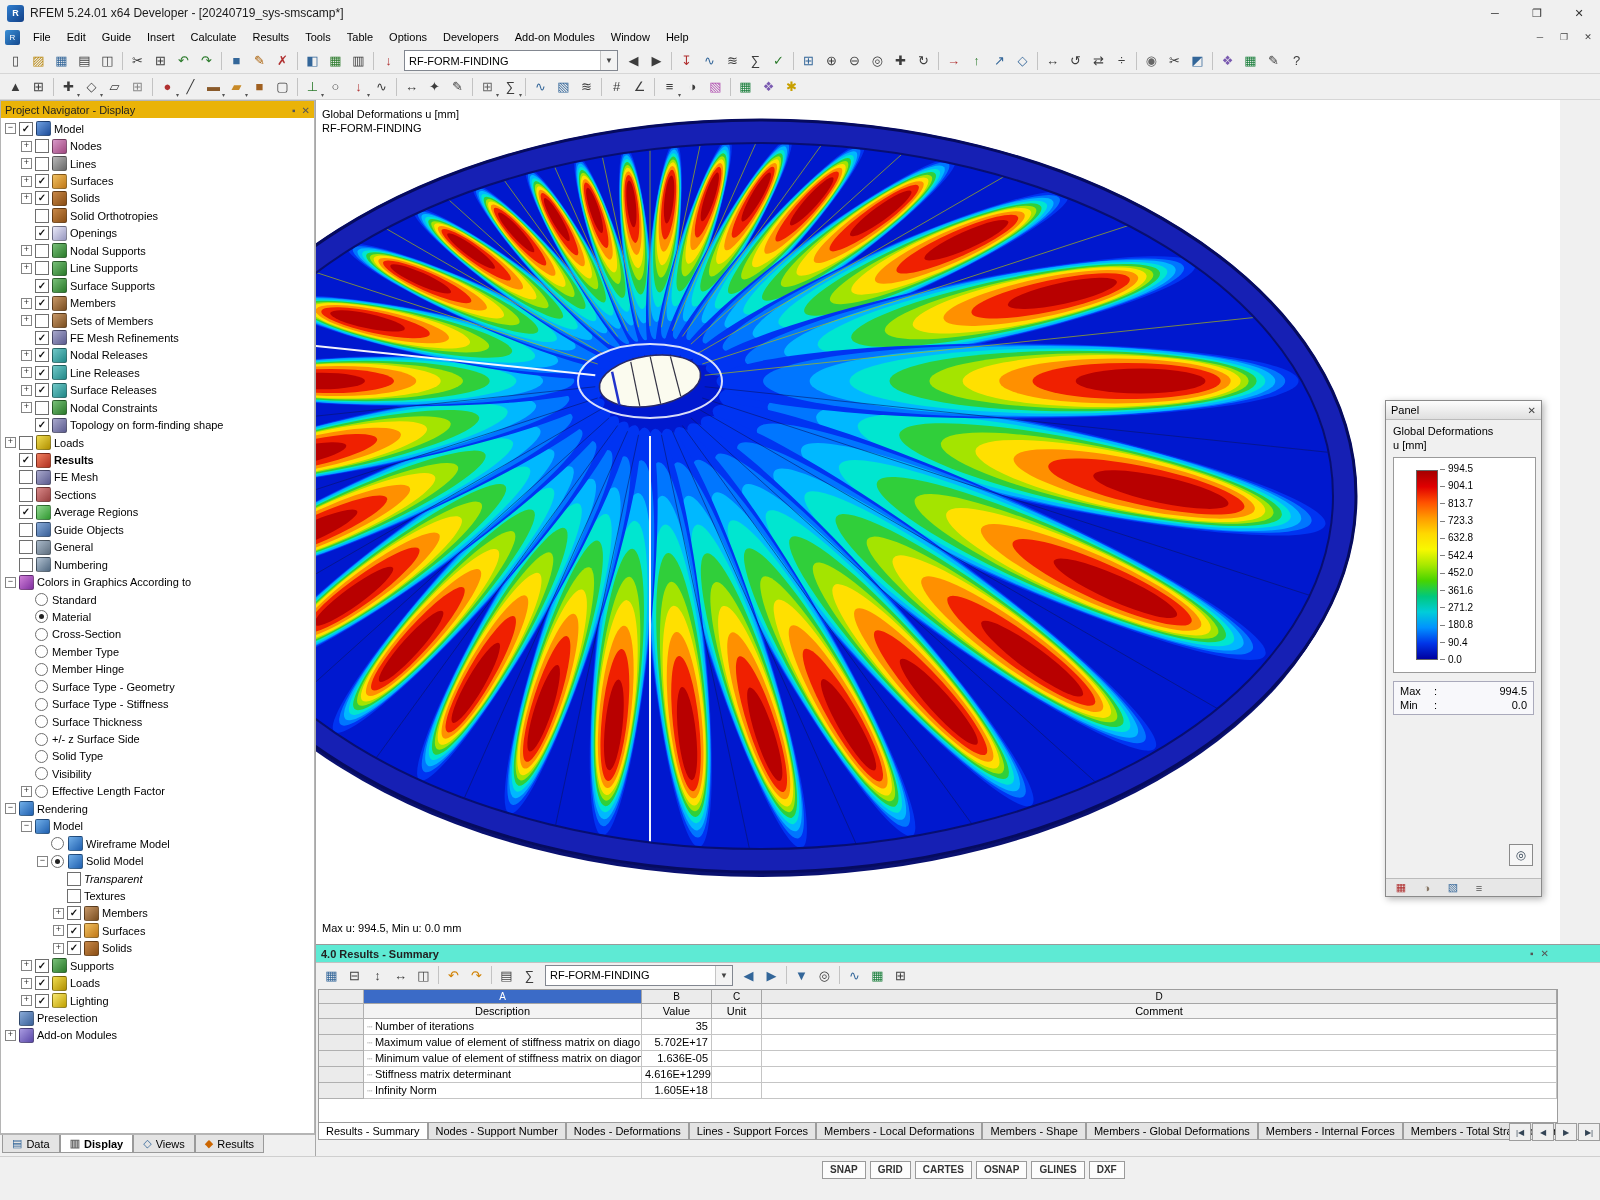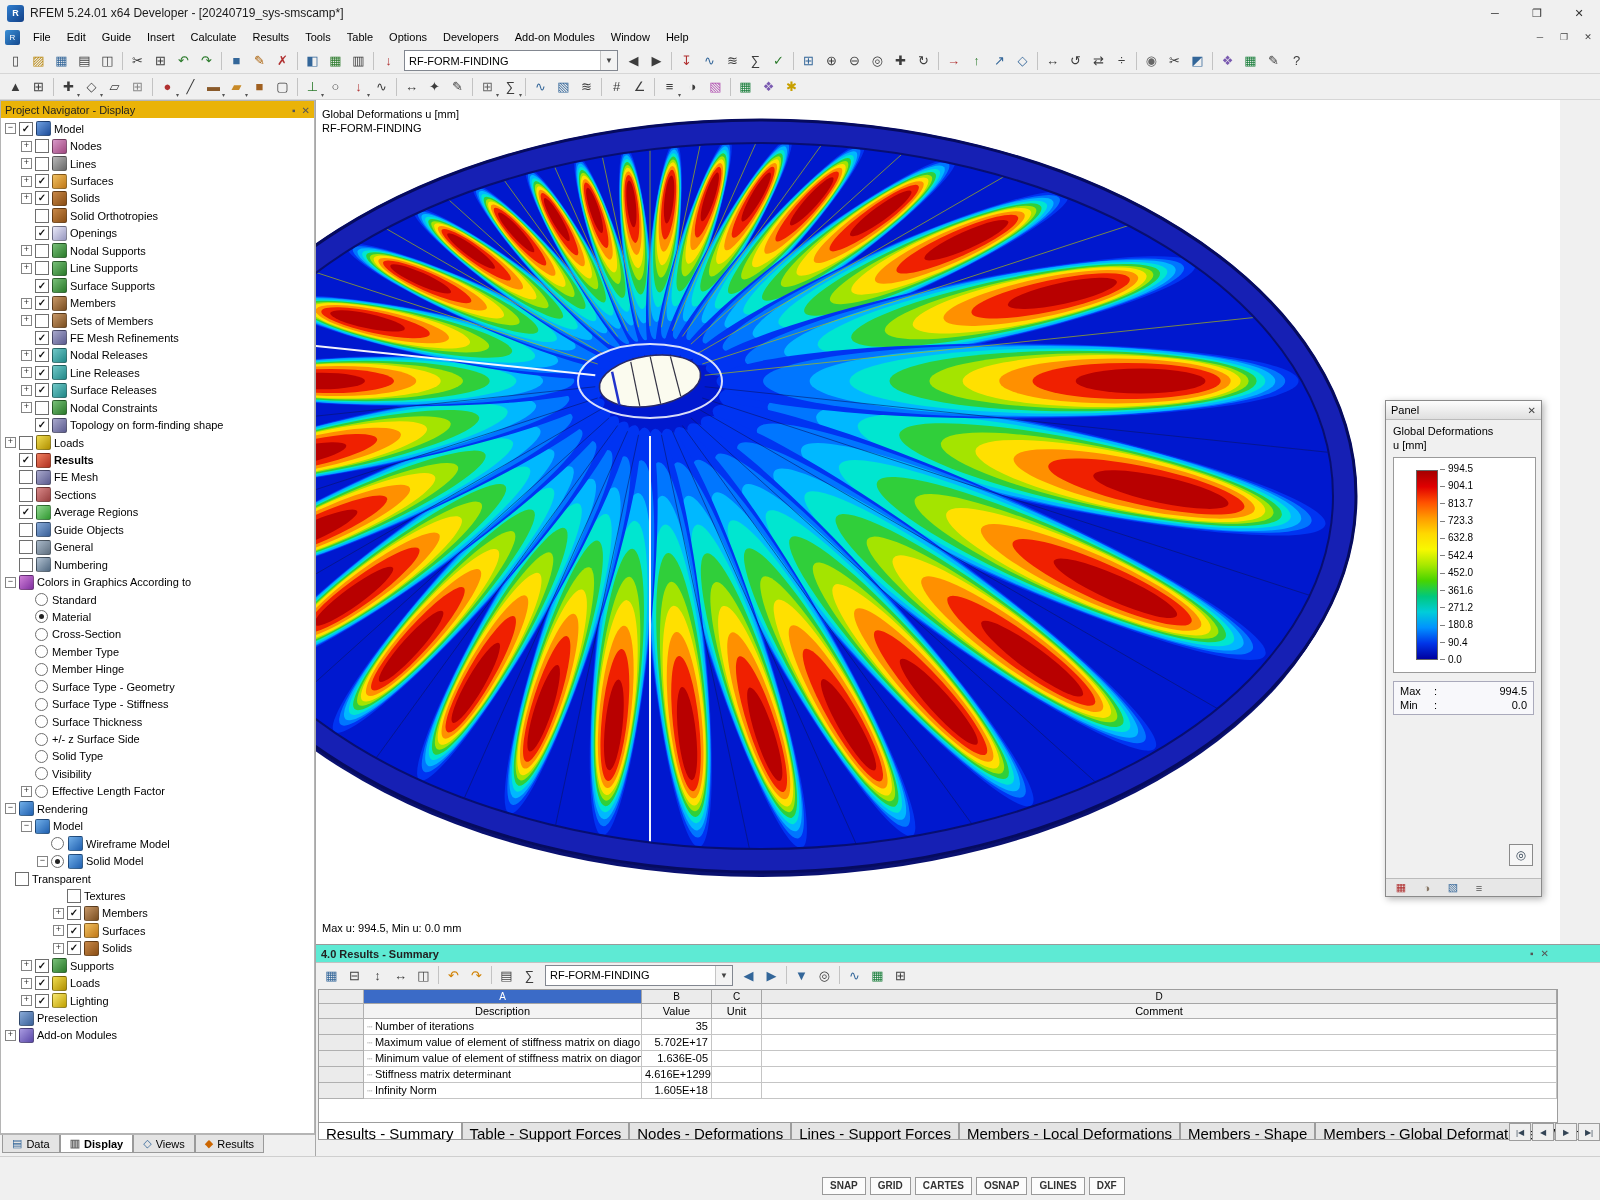--- a/index.html
+++ b/index.html
@@ -85,28 +85,28 @@
   .tcell{border-right:1px solid #c5c5c5;border-bottom:1px solid #c5c5c5;overflow:hidden;white-space:nowrap;box-sizing:border-box;}
   .hletter{height:14px;line-height:13px;text-align:center;background:#ebebeb;border-color:#a5a5a5;font-size:10px;}
   .hletter.blue{background:#3b6bc7;color:#fff;}
   .hname{height:15px;line-height:14px;text-align:center;background:#f3f3f3;border-color:#b0b0b0;font-size:11px;}
   .gut{background:#ebebeb;border-color:#b0b0b0;}
   .gut.sel{background:#3b6bc7;}
   .dcell{height:16px;line-height:15px;font-size:11px;padding:0 3px;}
   .acell::before{content:"┄ ";color:#9a9a9a;font-size:9px;}
   .vcell{text-align:right;}
   #res-tabs{position:absolute;left:2px;top:178px;width:1240px;height:19px;display:flex;align-items:flex-start;}
-  .rtab{padding:2px 7px;border:1px solid #9d9d9d;border-top:none;background:#e4e4e4;font-size:15px;height:17px;box-sizing:border-box;white-space:nowrap;cursor:default;text-align:right;}
+  .rtab{padding:2px 7px;border:1px solid #9d9d9d;border-top:none;background:#e4e4e4;font-size:11px;height:17px;box-sizing:border-box;white-space:nowrap;cursor:default;text-align:right;}
   .rtab.active{background:#fff;}
   #res-nav{position:absolute;right:0;top:178px;display:flex;gap:1px;}
   .rnav{width:20px;height:16px;border:1px solid #9d9d9d;background:#efefef;font-size:8px;display:flex;align-items:center;justify-content:center;color:#345;}
 
   
   #statusbar{position:absolute;left:0;top:1156px;width:1600px;height:44px;background:#f0f0f0;border-top:1px solid #cfcfcf;}
-  #status-buttons{position:absolute;left:822px;top:4px;display:flex;gap:4px;margin-top:16px;}
+  #status-buttons{position:absolute;left:822px;top:4px;display:flex;gap:4px;}
   .sbtn{border:1px solid #9a9a9a;background:#fcfcfc;font-size:10px;font-weight:bold;color:#333;padding:1px 7px;height:14px;line-height:13px;cursor:default;}
 </style>
 </head>
 <body>
 
 <div id="app">
 
   <div id="titlebar">
     <div id="app-icon">R</div>
     <div id="title-text">RFEM 5.24.01 x64 Developer - [20240719_sys-smscamp*]</div>
@@ -501,21 +501,21 @@
           <span class="tlabel">Wireframe Model</span>
         </div>
         <div class="trw" style="padding-left: 36px;">
           <span class="exp">−</span>
           <span class="rb">
             <span class="dot"></span>
           </span>
           <span class="tico" style="background: linear-gradient(135deg, rgb(112, 174, 232), rgb(32, 96, 176));"></span>
           <span class="tlabel">Solid Model</span>
         </div>
-        <div class="trw" style="">
+        <div class="trw" style="padding-left: 52px; font-style: italic;">
           <span class="expsp"></span>
           <span class="cb"></span>
           <span class="tlabel">Transparent</span>
         </div>
         <div class="trw" style="padding-left: 52px;">
           <span class="expsp"></span>
           <span class="cb"></span>
           <span class="tlabel">Textures</span>
         </div>
         <div class="trw" style="padding-left: 52px;">
@@ -1156,21 +1156,21 @@
         <div class="trow">
           <div class="tcell dcell gut"></div>
           <div class="tcell dcell acell">Infinity Norm</div>
           <div class="tcell dcell vcell">1.605E+18</div>
           <div class="tcell dcell"></div>
           <div class="tcell dcell"></div>
         </div>
       </div>
     <div id="res-tabs">
         <div class="rtab active">Results - Summary</div>
-        <div class="rtab">Table - Support Forces</div>
+        <div class="rtab">Nodes - Support Number</div>
         <div class="rtab">Nodes - Deformations</div>
         <div class="rtab">Lines - Support Forces</div>
         <div class="rtab">Members - Local Deformations</div>
         <div class="rtab">Members - Shape</div>
         <div class="rtab">Members - Global Deformations</div>
         <div class="rtab">Members - Internal Forces</div>
         <div class="rtab">Members - Total Strains on Cross-Section</div>
       </div>
     <div id="res-nav">
         <div class="rnav">|◀</div>

